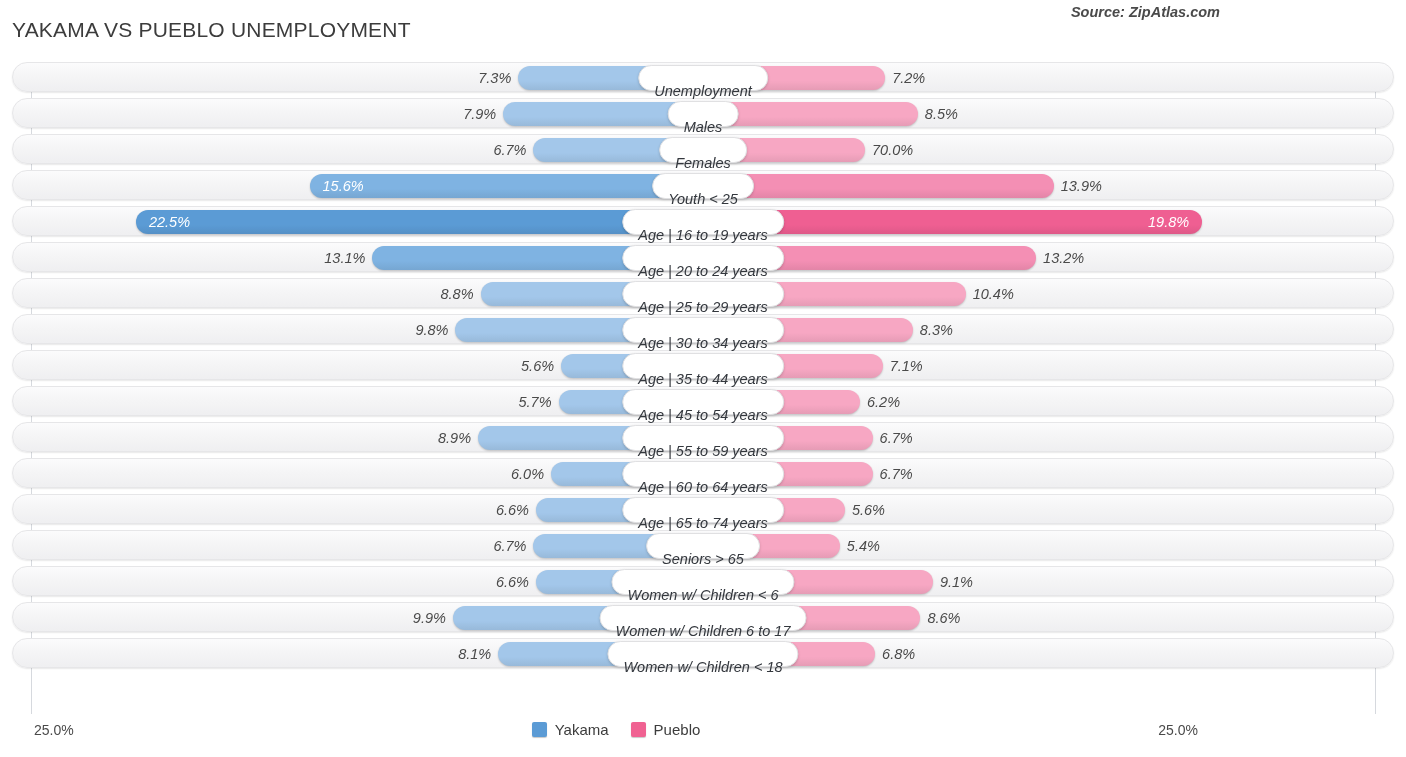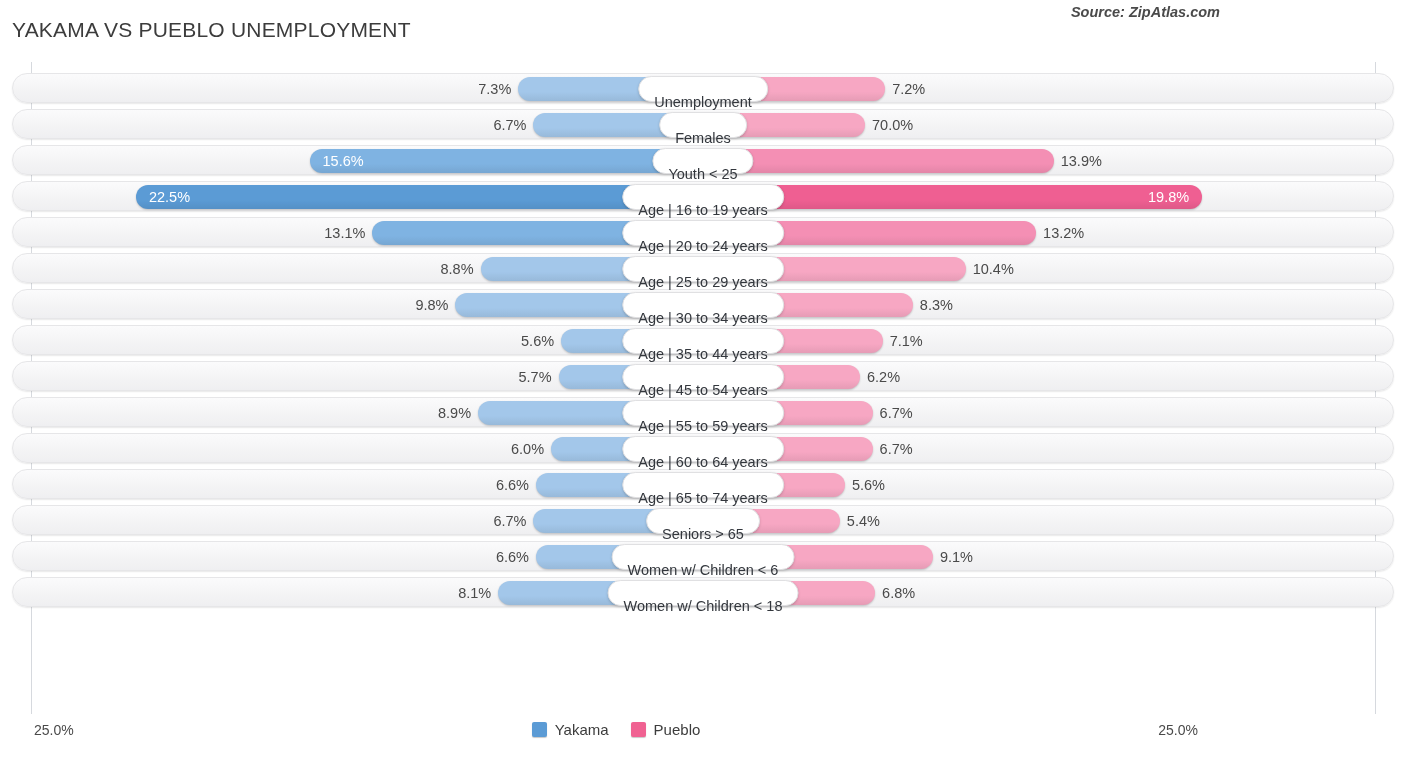--- a/index.html
+++ b/index.html
@@ -57,22 +57,23 @@
     width: 1px;
     height: 652px;
     background: #d6d9de;
   }
   .gridline.left  { left: 31px; }
   .gridline.right { left: 1375px; }
 
   .rows {
     position: absolute;
     left: 12px;
-    top: 11px;
+    top: 0;
     width: 1382px;
+    font-style: italic;
   }
 
   .row {
     position: relative;
     height: 30px;
     margin-bottom: 6px;
     background: linear-gradient(180deg, #fbfbfc 0%, #f4f4f5 55%, #efeff1 100%);
     border: 1px solid #e6e6e8;
     border-radius: 16px;
     box-shadow: 0 1px 1.5px rgba(0,0,0,0.09);
@@ -173,20 +174,27 @@
     <div class="gridline right"></div>
     <div class="rows" id="rows">
         <div class="row">
           <div class="bar left" style="width: 183.668px; background: linear-gradient(rgb(163, 199, 234) 0%, rgb(163, 199, 234) 62%, rgba(0, 0, 0, 0.07) 100%), rgb(163, 199, 234);"></div>
           <div class="bar right" style="width: 181.152px; background: linear-gradient(rgb(247, 167, 195) 0%, rgb(247, 167, 195) 62%, rgba(0, 0, 0, 0.07) 100%), rgb(247, 167, 195);"></div>
           <div class="val" style="right: calc(50% + 191.668px);">7.3%</div>
           <div class="val" style="left: calc(50% + 189.152px);">7.2%</div>
           <div class="pill">Unemployment</div>
         </div>
         <div class="row">
+          <div class="bar left" style="width: 198.764px; background: linear-gradient(rgb(163, 199, 234) 0%, rgb(163, 199, 234) 62%, rgba(0, 0, 0, 0.07) 100%), rgb(163, 199, 234);"></div>
+          <div class="bar right" style="width: 213.86px; background: linear-gradient(rgb(247, 167, 195) 0%, rgb(247, 167, 195) 62%, rgba(0, 0, 0, 0.07) 100%), rgb(247, 167, 195);"></div>
+          <div class="val" style="right: calc(50% + 206.764px);">7.9%</div>
+          <div class="val" style="left: calc(50% + 221.86px);">8.5%</div>
+          <div class="pill">Males</div>
+        </div>
+        <div class="row">
           <div class="bar left" style="width: 168.572px; background: linear-gradient(rgb(163, 199, 234) 0%, rgb(163, 199, 234) 62%, rgba(0, 0, 0, 0.07) 100%), rgb(163, 199, 234);"></div>
           <div class="bar right" style="width: 161.024px; background: linear-gradient(rgb(247, 167, 195) 0%, rgb(247, 167, 195) 62%, rgba(0, 0, 0, 0.07) 100%), rgb(247, 167, 195);"></div>
           <div class="val" style="right: calc(50% + 176.572px);">6.7%</div>
           <div class="val" style="left: calc(50% + 169.024px);">70.0%</div>
           <div class="pill">Females</div>
         </div>
         <div class="row">
           <div class="bar left" style="width: 392.496px; background: linear-gradient(rgb(127, 179, 226) 0%, rgb(127, 179, 226) 62%, rgba(0, 0, 0, 0.07) 100%), rgb(127, 179, 226);"></div>
           <div class="bar right" style="width: 349.724px; background: linear-gradient(rgb(244, 143, 180) 0%, rgb(244, 143, 180) 62%, rgba(0, 0, 0, 0.07) 100%), rgb(244, 143, 180);"></div>
           <div class="val inside" style="right: calc(50% + 380.496px); transform: translateX(100%); margin-right: 0px;">15.6%</div>
@@ -262,20 +270,27 @@
           <div class="val" style="right: calc(50% + 176.572px);">6.7%</div>
           <div class="val" style="left: calc(50% + 143.864px);">5.4%</div>
           <div class="pill">Seniors &gt; 65</div>
         </div>
         <div class="row">
           <div class="bar left" style="width: 166.056px; background: linear-gradient(rgb(163, 199, 234) 0%, rgb(163, 199, 234) 62%, rgba(0, 0, 0, 0.07) 100%), rgb(163, 199, 234);"></div>
           <div class="bar right" style="width: 228.956px; background: linear-gradient(rgb(247, 167, 195) 0%, rgb(247, 167, 195) 62%, rgba(0, 0, 0, 0.07) 100%), rgb(247, 167, 195);"></div>
           <div class="val" style="right: calc(50% + 174.056px);">6.6%</div>
           <div class="val" style="left: calc(50% + 236.956px);">9.1%</div>
           <div class="pill">Women w/ Children &lt; 6</div>
+        </div>
+        <div class="row">
+          <div class="bar left" style="width: 249.084px; background: linear-gradient(rgb(163, 199, 234) 0%, rgb(163, 199, 234) 62%, rgba(0, 0, 0, 0.07) 100%), rgb(163, 199, 234);"></div>
+          <div class="bar right" style="width: 216.376px; background: linear-gradient(rgb(247, 167, 195) 0%, rgb(247, 167, 195) 62%, rgba(0, 0, 0, 0.07) 100%), rgb(247, 167, 195);"></div>
+          <div class="val" style="right: calc(50% + 257.084px);">9.9%</div>
+          <div class="val" style="left: calc(50% + 224.376px);">8.6%</div>
+          <div class="pill">Women w/ Children 6 to 17</div>
         </div>
         <div class="row">
           <div class="bar left" style="width: 203.796px; background: linear-gradient(rgb(163, 199, 234) 0%, rgb(163, 199, 234) 62%, rgba(0, 0, 0, 0.07) 100%), rgb(163, 199, 234);"></div>
           <div class="bar right" style="width: 171.088px; background: linear-gradient(rgb(247, 167, 195) 0%, rgb(247, 167, 195) 62%, rgba(0, 0, 0, 0.07) 100%), rgb(247, 167, 195);"></div>
           <div class="val" style="right: calc(50% + 211.796px);">8.1%</div>
           <div class="val" style="left: calc(50% + 179.088px);">6.8%</div>
           <div class="pill">Women w/ Children &lt; 18</div>
         </div>
       </div>
   </div>

